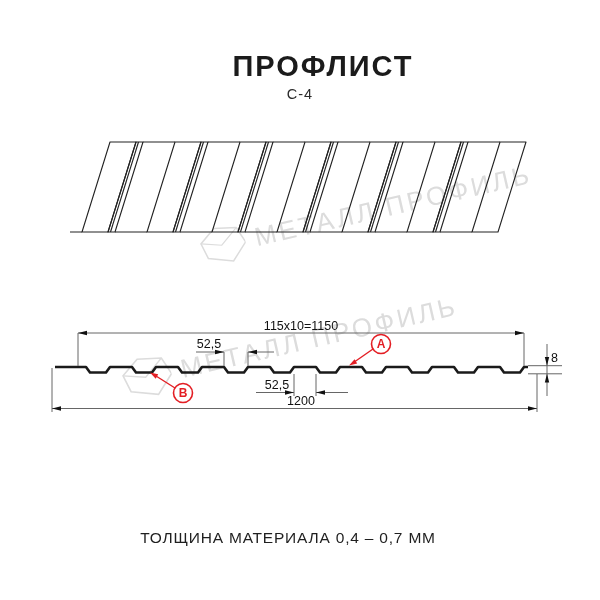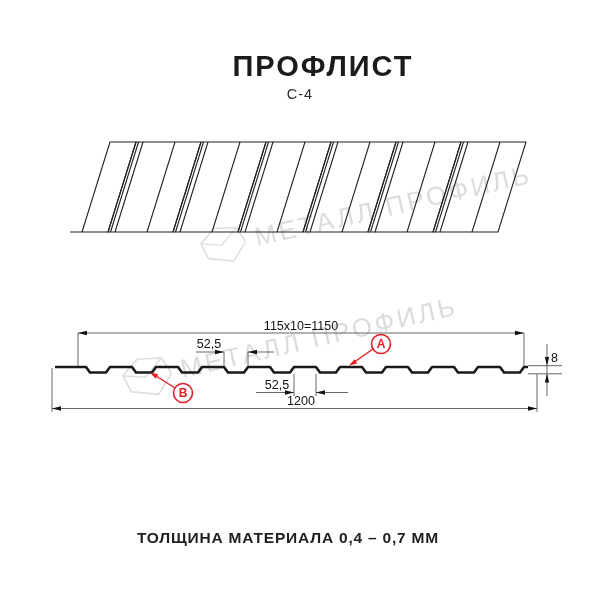--- a/index.html
+++ b/index.html
@@ -3,21 +3,21 @@
 <meta charset="utf-8">
 <style>
   html,body{margin:0;padding:0;background:#fff;}
   .stage{position:relative;width:600px;height:600px;background:#ffffff;overflow:hidden;
          font-family:"Liberation Sans", sans-serif;}
   .title{position:absolute;top:50px;left:0;width:600px;text-align:center;
          font-size:29px;font-weight:700;letter-spacing:2px;color:#1b1b1b;margin-left:23px;}
   .model{position:absolute;top:86px;left:0;width:600px;text-align:center;
          font-size:14.5px;font-weight:400;letter-spacing:1px;color:#2b2b2b;}
   .footer-note{position:absolute;top:529px;left:0;width:576px;text-align:center;
-         font-size:15.5px;font-weight:700;letter-spacing:.8px;color:#1f1f1f;}
+         font-size:15.5px;font-weight:400;letter-spacing:.8px;color:#1f1f1f;}
   .wm{position:absolute;display:flex;align-items:center;gap:10px;color:#dcdcdc;
       font-size:26px;font-weight:400;letter-spacing:3px;white-space:nowrap;
       transform:rotate(-13deg);pointer-events:none;z-index:1;}
   .wm1{left:196px;top:192px;}
   .wm2{left:118px;top:322px;}
   .wm svg{flex:0 0 auto;}
   .layer{position:absolute;left:0;z-index:2;}
   text.dim{font-family:"Liberation Sans", sans-serif;font-size:12.5px;fill:#111;}
   text.callout{font-family:"Liberation Sans", sans-serif;font-size:12px;font-weight:700;fill:#e31e24;}
 </style>

